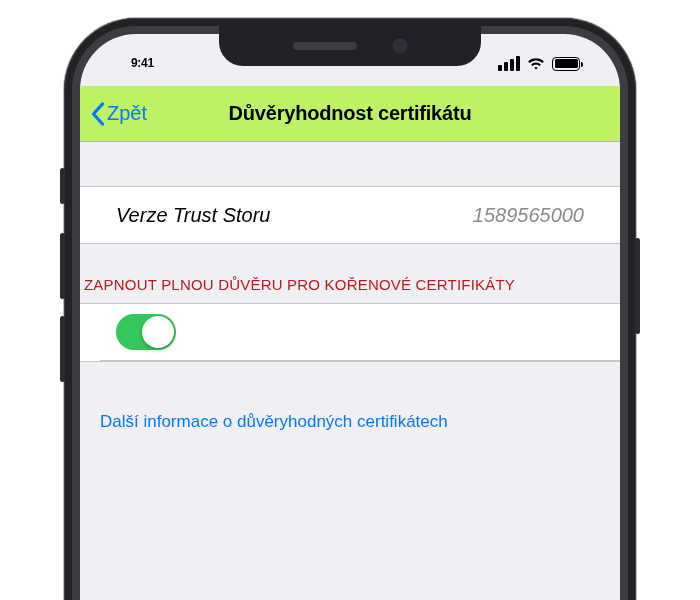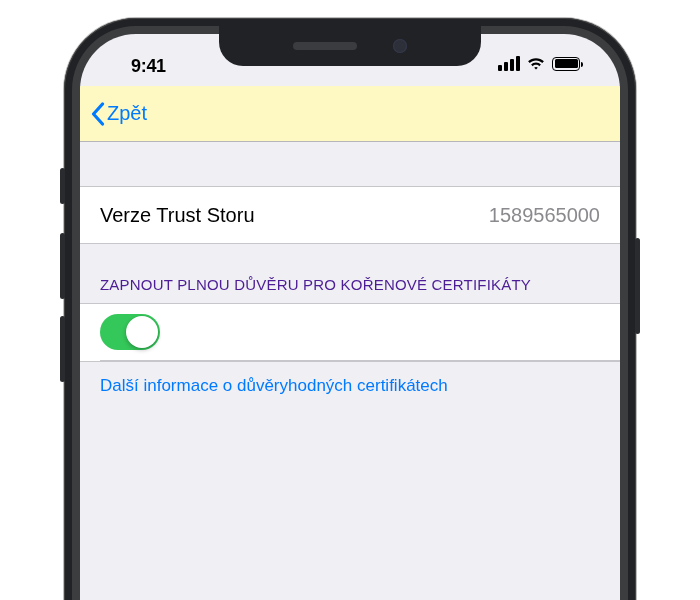--- a/index.html
+++ b/index.html
@@ -62,21 +62,21 @@
     .camera  { width: 14px; height: 14px; border-radius: 50%; background:#2d2f39; margin-left:8px; box-shadow: inset 0 0 2px #444a66; }
 
     
     .statusbar {
       height: 52px;
       display: flex;
       justify-content: space-between;
       align-items: flex-start;
       padding: 22px 28px 0;
     }
-    .status-left { font-size: 18px; font-weight: 600; letter-spacing:-0.3px; padding-left: 23px}
+    .status-left { font-size: 12px; font-weight: 600; letter-spacing:-0.3px; padding-left: 23px}
     .status-right { display:flex; align-items:center; gap:6px; padding-right: 12px}
 
     .signal { display:flex; align-items:flex-end; gap:2px; }
     .signal span { width:4px; background:#000; border-radius:1px; display:block; }
     .signal span:nth-child(1){height:6px;}
     .signal span:nth-child(2){height:9px;}
     .signal span:nth-child(3){height:12px;}
     .signal span:nth-child(4){height:15px;}
 
     .wifi svg { display:block; }
@@ -90,21 +90,21 @@
     }
     .battery .fill{ position:absolute; inset:1.5px; background:#000; border-radius:1.5px;}
 
     
     .navbar {
       height: 56px;
       border-bottom: 1px solid #b5b5ba;
       display:flex; align-items:center;
       padding: 0 10px;
       position:relative;
-      background:#fef9c3;
+      background:#bef264;
     }
     .back-btn {
       display:flex; align-items:center; gap:2px;
       color:#007aff; font-size:20px;
     }
     .back-btn svg { display:block; }
     .nav-title {
       position:absolute; left:0; right:0;
       text-align:center; font-size:20px; font-weight:600;
       letter-spacing:-0.2px;
@@ -114,33 +114,34 @@
     
     .content { }
     .spacer { height: 44px; }
     .group {
       background:#fff;
       border-top:1px solid #c7c7cb;
       border-bottom:1px solid #c7c7cb;
     }
     .row {
       min-height:56px;
-      padding: 0 20px;
+      padding: 0 36px;
       display:flex; align-items:center; justify-content:space-between;
       font-size:20px;
+      font-style:italic;
     }
     .row + .row .row-inner,
     .group .row:not(:first-child)::before{
       content:""; position:absolute;
     }
     .row-label { color:#000; }
     .row-value { color:#8a8a8e; }
     .section-header {
-      padding: 32px 20px 10px;
-      color:#4c1d95;
+      padding: 32px 4px 10px;
+      color:#b91c1c;
       font-size:15px; letter-spacing:0.2px;
       text-transform:uppercase;
     }
     .divider { height:1px; background:#c7c7cb; margin-left:20px; }
 
     
     .switch {
       width:60px; height:36px; border-radius:18px;
       background:#e9e9eb; position:relative;
       transition:none;
@@ -149,21 +150,21 @@
     .switch .knob {
       position:absolute; top:2px; left:2px;
       width:32px; height:32px; border-radius:50%;
       background:#fff;
       box-shadow:0 2px 4px rgba(0,0,0,0.25), 0 0 0 0.5px rgba(0,0,0,0.06);
     }
     .switch.on .knob { left:auto; right:2px; }
 
     .footer-link {
       padding: 14px 20px 0;
-      color:#007aff; font-size:17px;
+      color:#007aff; font-size:17px;margin-top:36px;
     }
   </style>
 </head>
 <body>
 
 <div class="phone">
   <div class="side-btn sb-left1"></div>
   <div class="side-btn sb-left2"></div>
   <div class="side-btn sb-left3"></div>
   <div class="side-btn sb-right"></div>
@@ -192,20 +193,21 @@
 
       <div class="navbar">
         <div class="back-btn">
           <span>
             <svg width="15" height="24" viewBox="0 0 14 24">
               <polyline points="12,2 3,12 12,22" fill="none" stroke="#007aff" stroke-width="3.2" stroke-linecap="round" stroke-linejoin="round"></polyline>
             </svg>
           </span>
           <span>Zpět</span>
         </div>
+        <div class="nav-title">Důvěryhodnost certifikátu</div>
       </div>
 
       <div class="content">
         <div class="spacer"></div>
 
         <div class="group">
           <div class="row">
             <span class="row-label">Verze Trust Storu</span>
             <span class="row-value">1589565000</span>
           </div>

